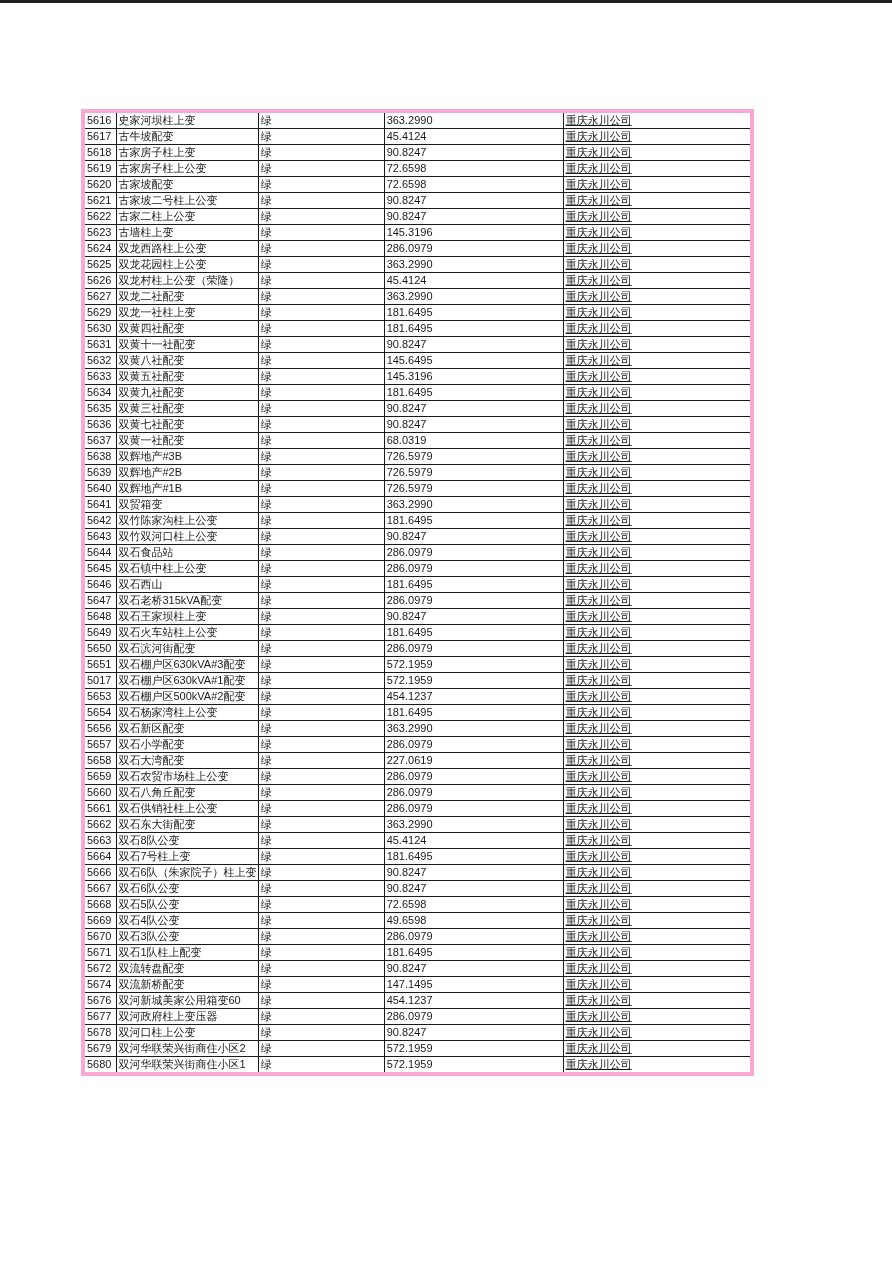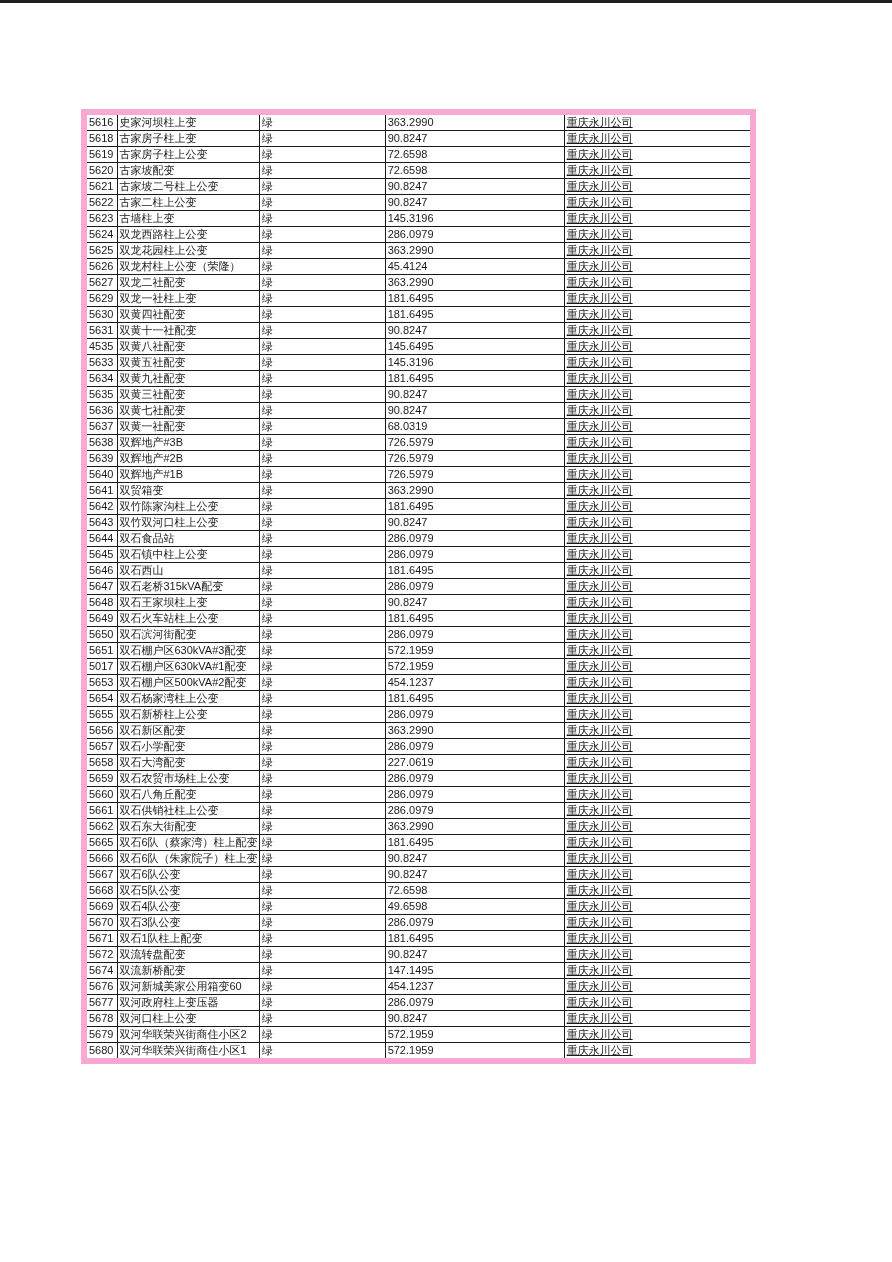--- a/index.html
+++ b/index.html
@@ -21,21 +21,21 @@
     width: 892px;
     height: 3px;
     background: #1e1e1e;
   }
   table.device-table {
     position: absolute;
     left: 81px;
     top: 109px;
     border-collapse: collapse;
     table-layout: fixed;
-    border: 6px solid #f9a8d4;
+    border: 4px solid #f9a8d4;
   }
   table.device-table td {
     height: 15px;
     border: 1px solid #1a1a1a;
     font-size: 11px;
     line-height: 13px;
     padding: 0 1px 0 2px;
     white-space: nowrap;
     overflow: hidden;
     vertical-align: middle;
@@ -66,20 +66,27 @@
     </colgroup>
     <tbody>
         <tr>
           <td class="col-id">5616</td>
           <td class="col-name">史家河坝柱上变</td>
           <td class="col-status">绿</td>
           <td class="col-value">363.2990</td>
           <td class="col-company">重庆永川公司</td>
         </tr>
         <tr>
+          <td class="col-id">5617</td>
+          <td class="col-name">古牛坡配变</td>
+          <td class="col-status">绿</td>
+          <td class="col-value">45.4124</td>
+          <td class="col-company">重庆永川公司</td>
+        </tr>
+        <tr>
           <td class="col-id">5618</td>
           <td class="col-name">古家房子柱上变</td>
           <td class="col-status">绿</td>
           <td class="col-value">90.8247</td>
           <td class="col-company">重庆永川公司</td>
         </tr>
         <tr>
           <td class="col-id">5619</td>
           <td class="col-name">古家房子柱上公变</td>
           <td class="col-status">绿</td>
@@ -157,21 +164,21 @@
           <td class="col-company">重庆永川公司</td>
         </tr>
         <tr>
           <td class="col-id">5631</td>
           <td class="col-name">双黄十一社配变</td>
           <td class="col-status">绿</td>
           <td class="col-value">90.8247</td>
           <td class="col-company">重庆永川公司</td>
         </tr>
         <tr>
-          <td class="col-id">4535</td>
+          <td class="col-id">5632</td>
           <td class="col-name">双黄八社配变</td>
           <td class="col-status">绿</td>
           <td class="col-value">145.6495</td>
           <td class="col-company">重庆永川公司</td>
         </tr>
         <tr>
           <td class="col-id">5633</td>
           <td class="col-name">双黄五社配变</td>
           <td class="col-status">绿</td>
           <td class="col-value">145.3196</td>
@@ -318,27 +325,20 @@
           <td class="col-company">重庆永川公司</td>
         </tr>
         <tr>
           <td class="col-id">5654</td>
           <td class="col-name">双石杨家湾柱上公变</td>
           <td class="col-status">绿</td>
           <td class="col-value">181.6495</td>
           <td class="col-company">重庆永川公司</td>
         </tr>
         <tr>
-          <td class="col-id">5655</td>
-          <td class="col-name">双石新桥柱上公变</td>
-          <td class="col-status">绿</td>
-          <td class="col-value">286.0979</td>
-          <td class="col-company">重庆永川公司</td>
-        </tr>
-        <tr>
           <td class="col-id">5656</td>
           <td class="col-name">双石新区配变</td>
           <td class="col-status">绿</td>
           <td class="col-value">363.2990</td>
           <td class="col-company">重庆永川公司</td>
         </tr>
         <tr>
           <td class="col-id">5657</td>
           <td class="col-name">双石小学配变</td>
           <td class="col-status">绿</td>
@@ -374,22 +374,29 @@
           <td class="col-company">重庆永川公司</td>
         </tr>
         <tr>
           <td class="col-id">5662</td>
           <td class="col-name">双石东大街配变</td>
           <td class="col-status">绿</td>
           <td class="col-value">363.2990</td>
           <td class="col-company">重庆永川公司</td>
         </tr>
         <tr>
-          <td class="col-id">5665</td>
-          <td class="col-name">双石6队（蔡家湾）柱上配变</td>
+          <td class="col-id">5663</td>
+          <td class="col-name">双石8队公变</td>
+          <td class="col-status">绿</td>
+          <td class="col-value">45.4124</td>
+          <td class="col-company">重庆永川公司</td>
+        </tr>
+        <tr>
+          <td class="col-id">5664</td>
+          <td class="col-name">双石7号柱上变</td>
           <td class="col-status">绿</td>
           <td class="col-value">181.6495</td>
           <td class="col-company">重庆永川公司</td>
         </tr>
         <tr>
           <td class="col-id">5666</td>
           <td class="col-name">双石6队（朱家院子）柱上变</td>
           <td class="col-status">绿</td>
           <td class="col-value">90.8247</td>
           <td class="col-company">重庆永川公司</td>

